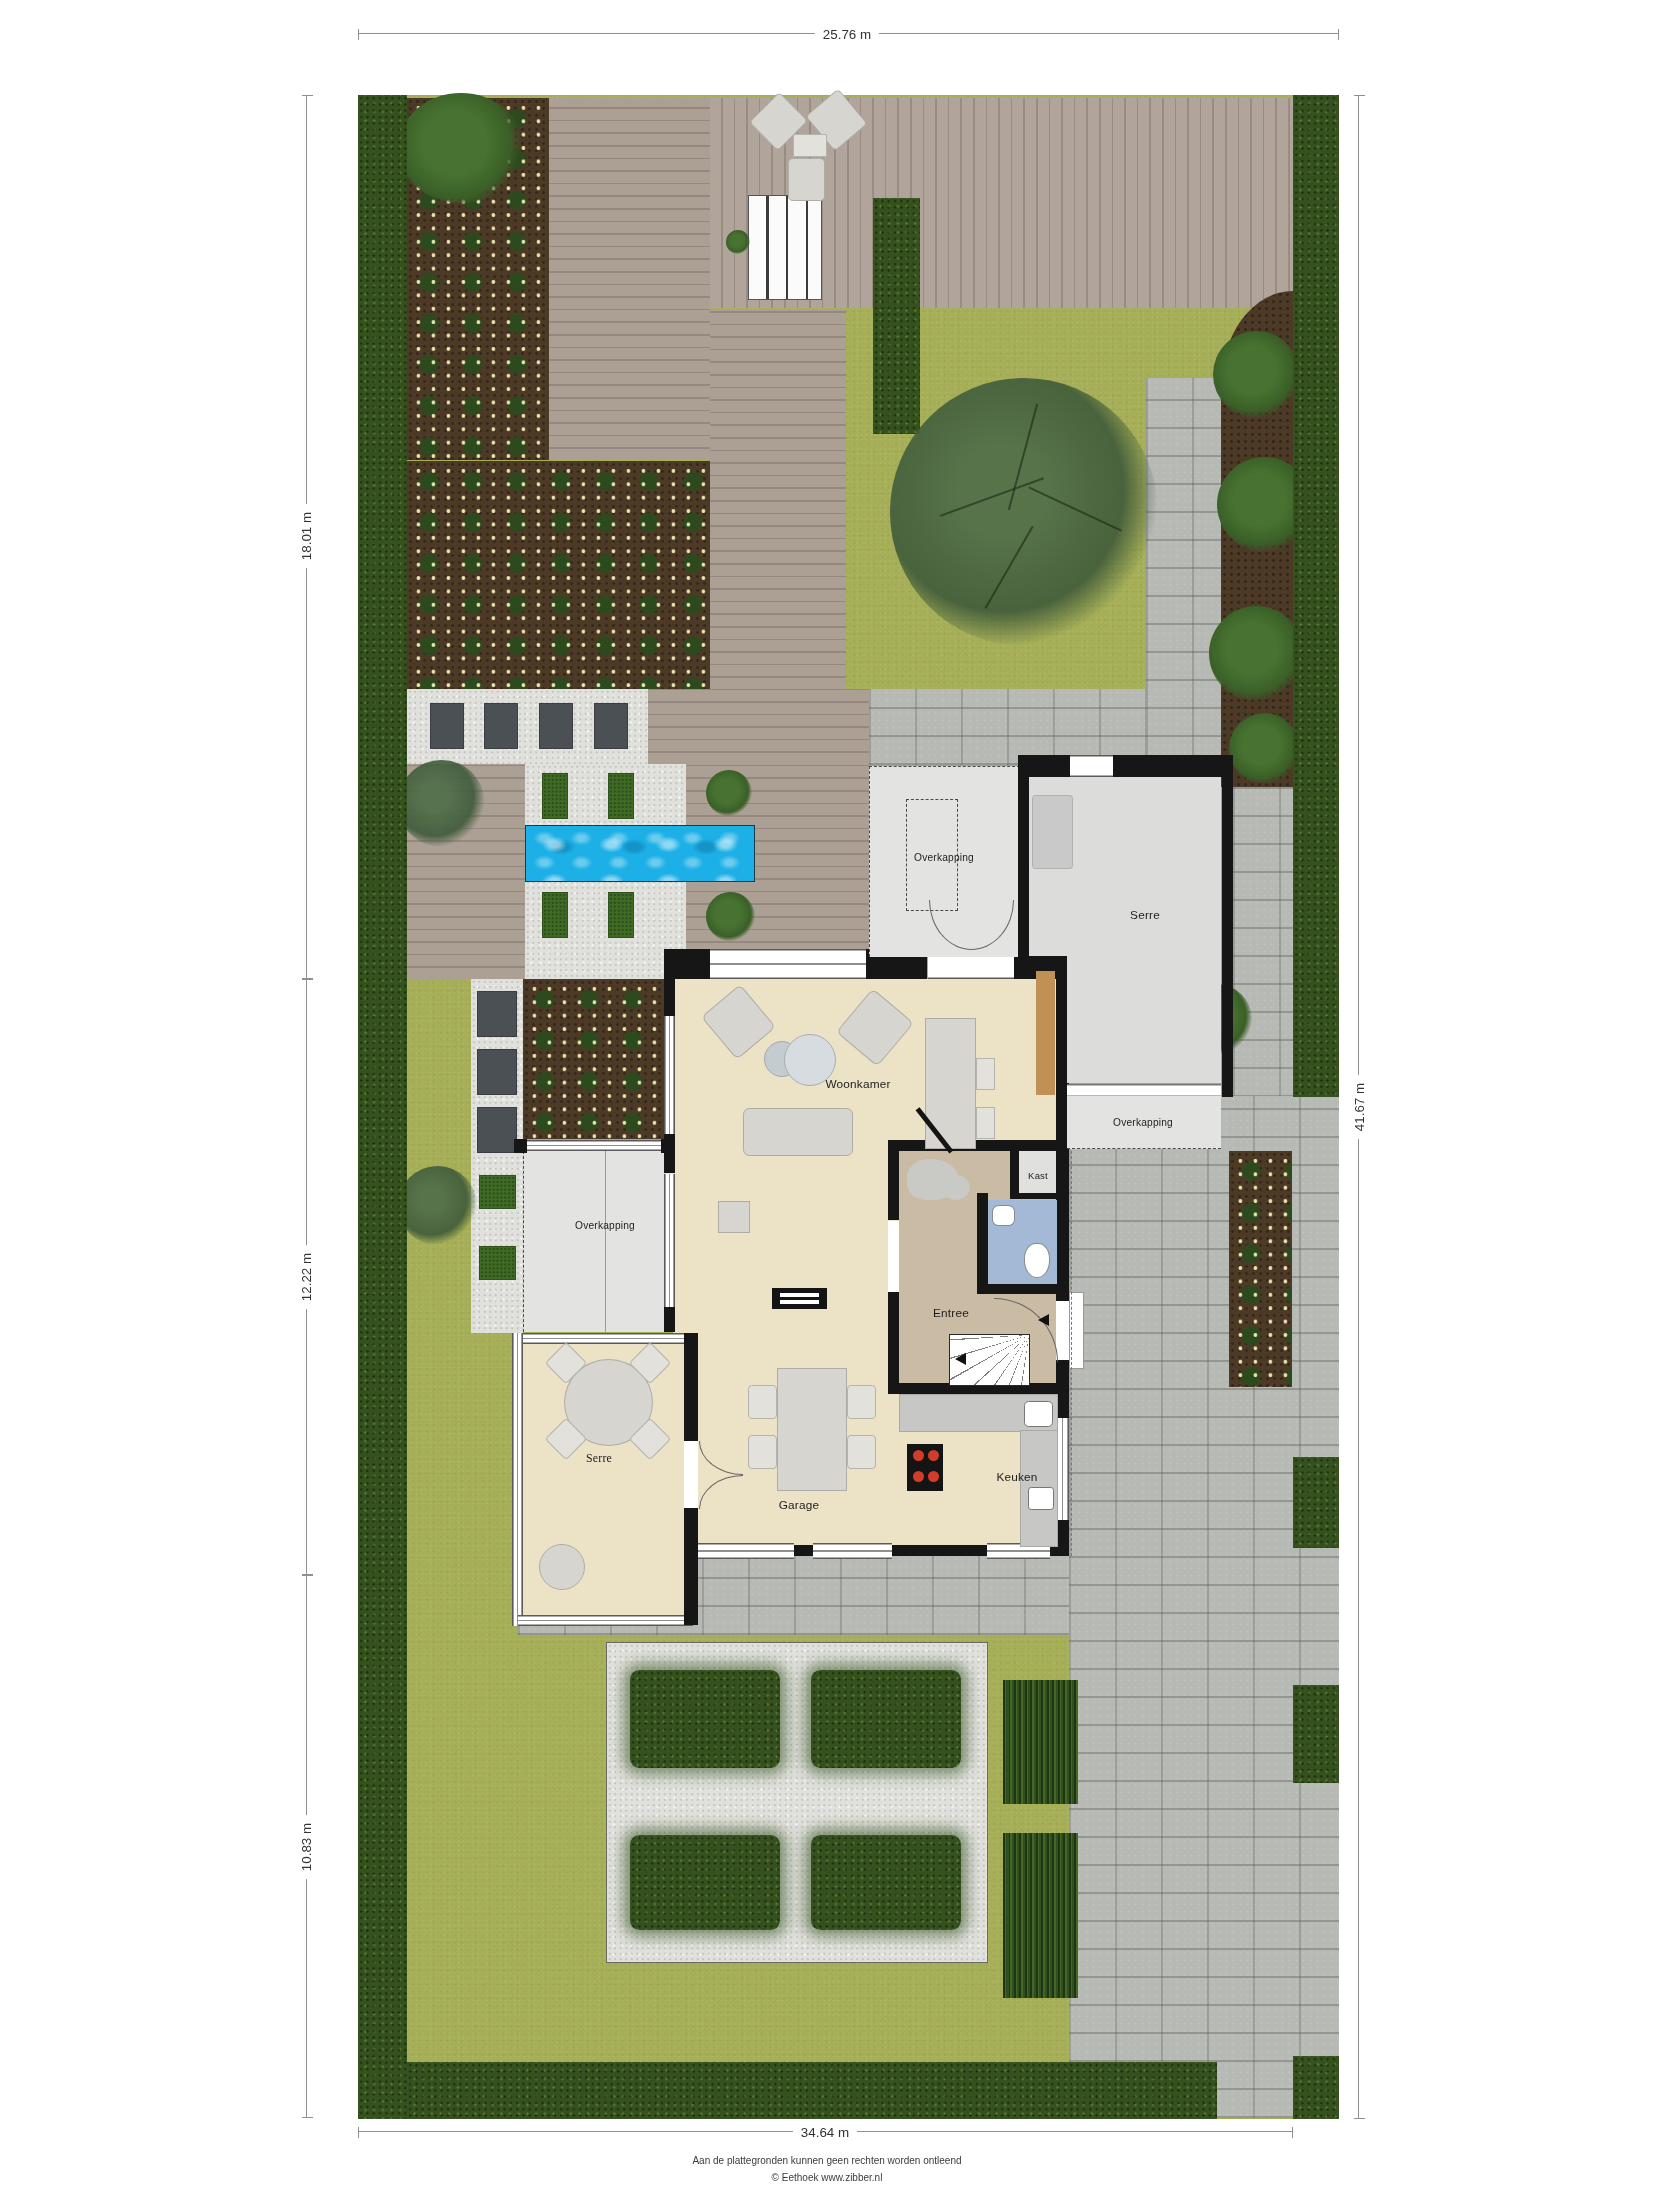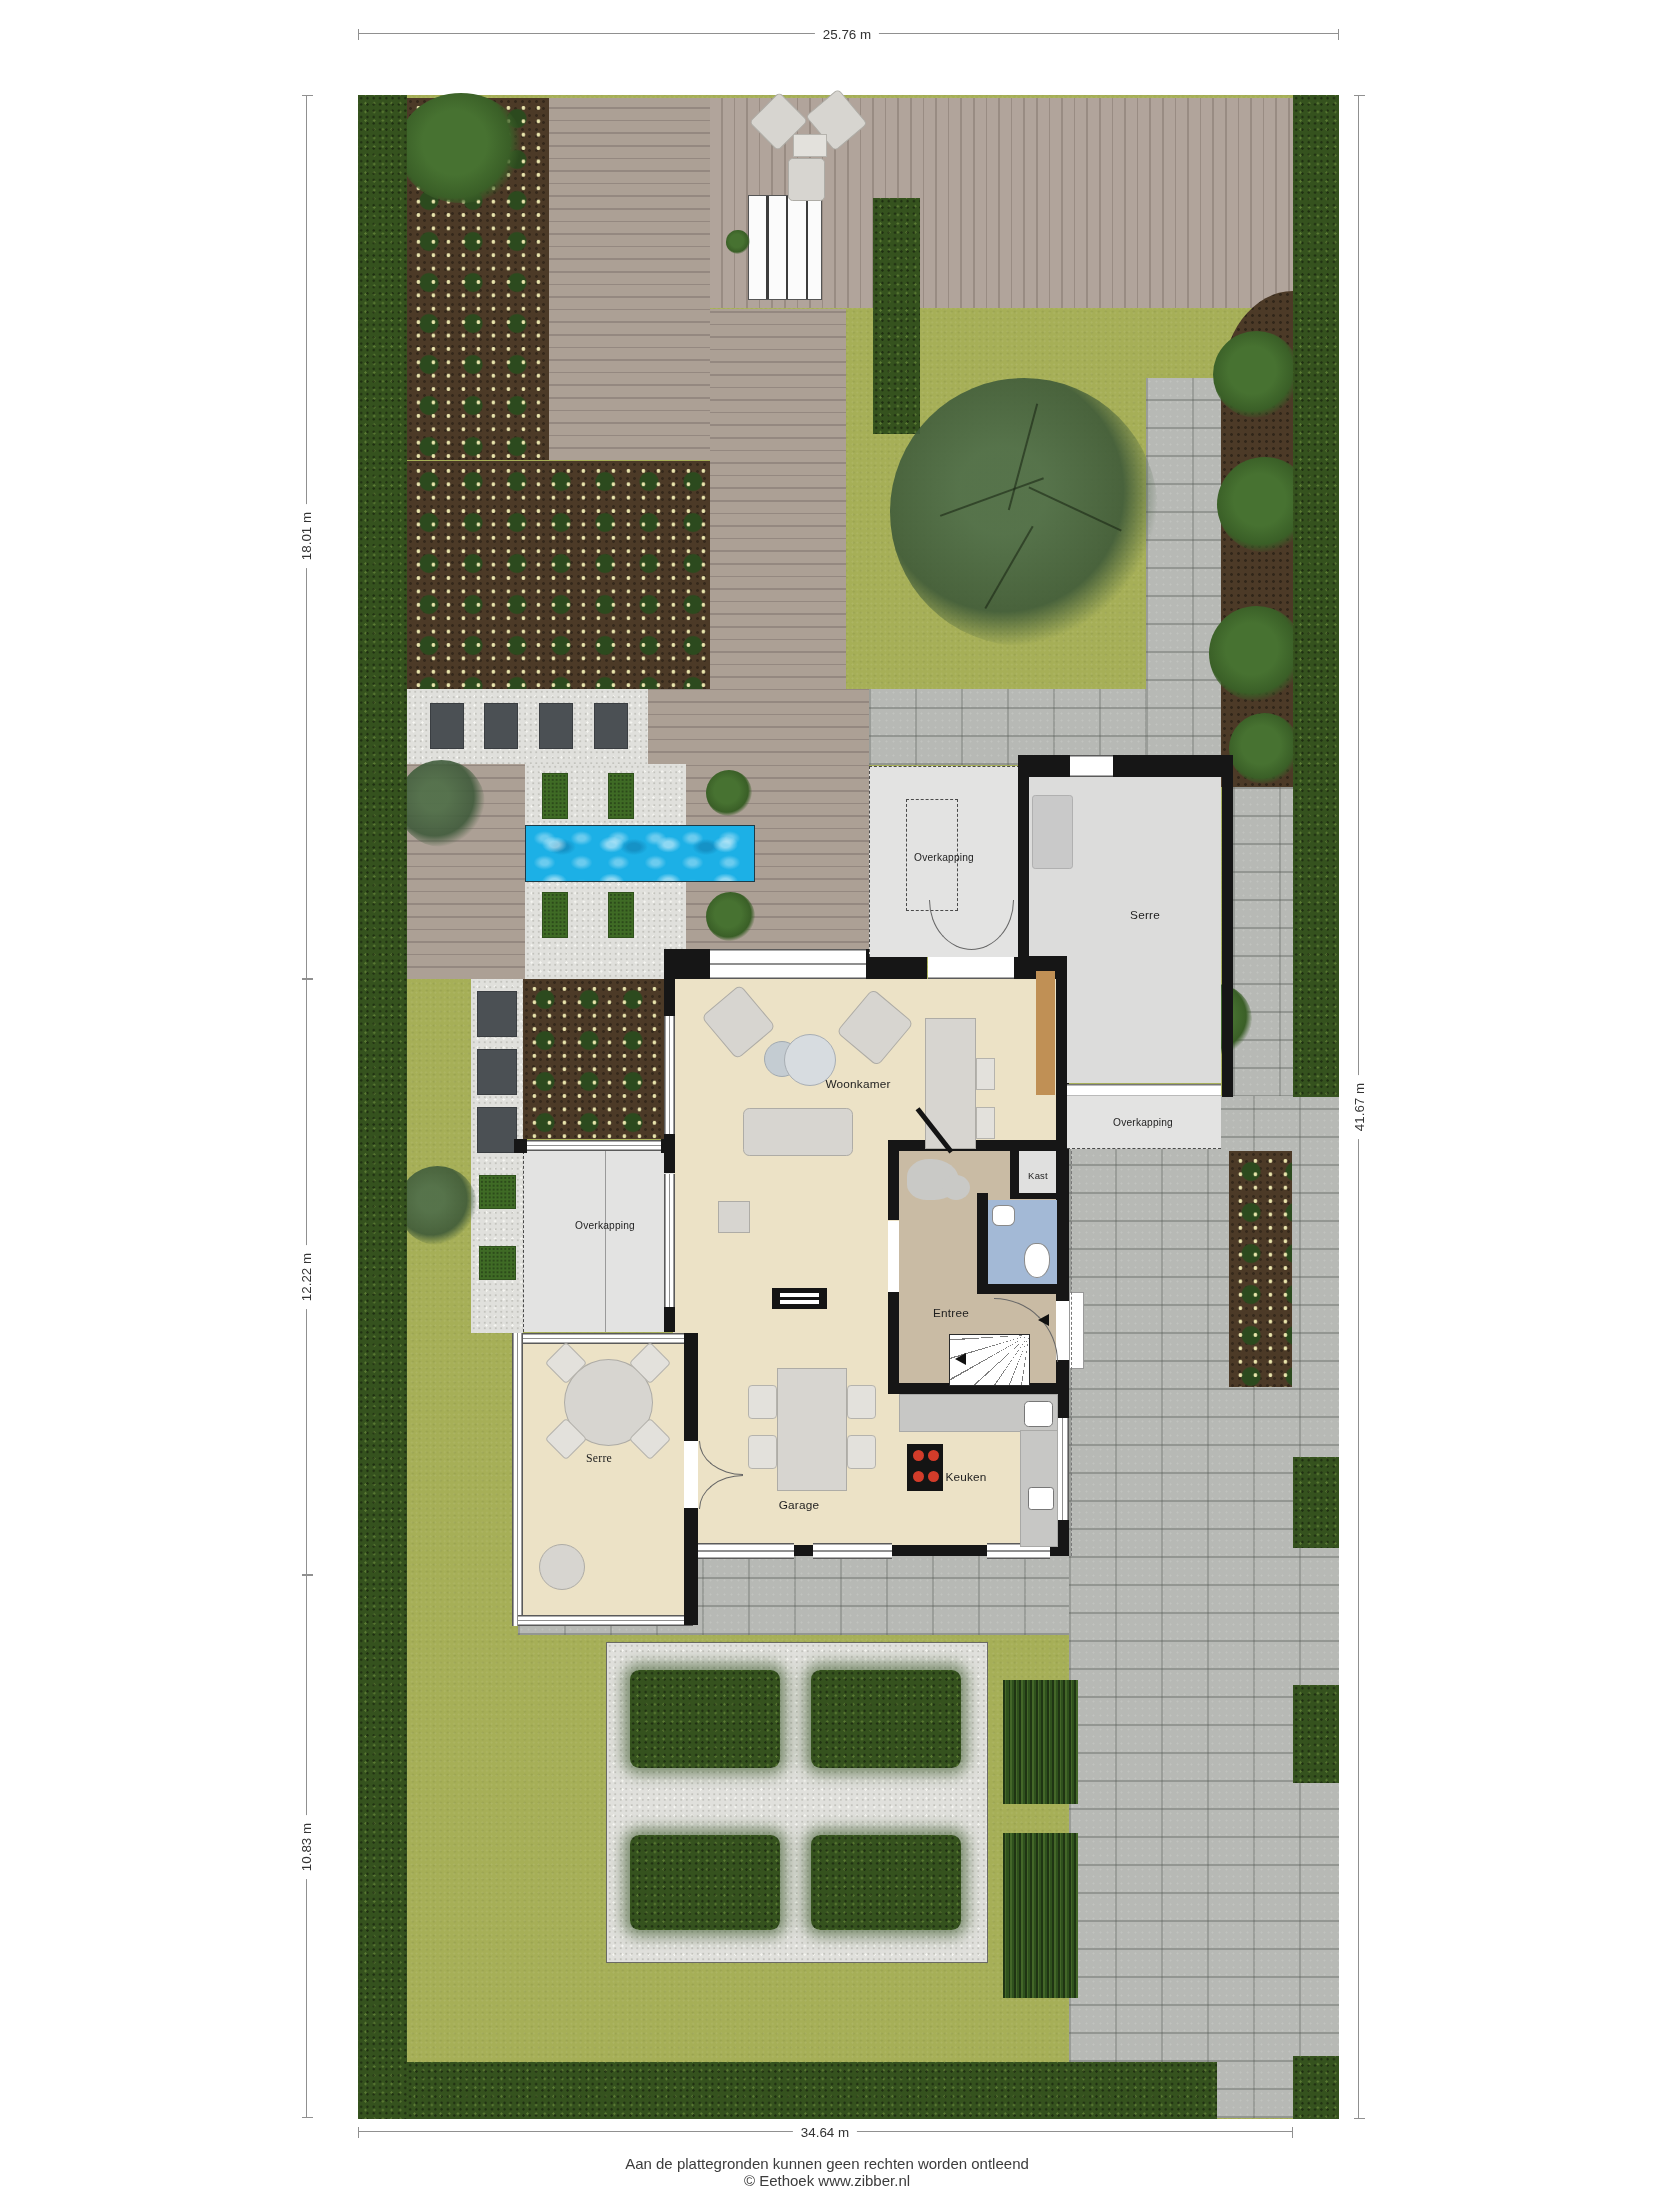--- a/index.html
+++ b/index.html
@@ -46,21 +46,21 @@
   
   .lbl{position:absolute;transform:translate(-50%,-50%);font-size:11.8px;color:#1e1e1e;white-space:nowrap;letter-spacing:0.2px;}
   .hline{position:absolute;height:0;border-top:1.2px solid #909090;}
   .hline::before,.hline::after{content:"";position:absolute;top:-5.5px;width:1.2px;height:11px;background:#909090;}
   .hline::before{left:0;}.hline::after{right:0;}
   .vline{position:absolute;width:0;border-left:1.2px solid #909090;}
   .vline::before,.vline::after{content:"";position:absolute;left:-5.5px;height:1.2px;width:11px;background:#909090;}
   .vline::before{top:0;}.vline::after{bottom:0;}
   .dimlbl{position:absolute;transform:translate(-50%,-50%);background:#fff;padding:0.8px 7.9px;font-size:13.4px;color:#333;white-space:nowrap;}
   .dimlbl.rot{transform:translate(-50%,-50%) rotate(-90deg);}
-  .footer-line{position:absolute;transform:translate(-50%,0);font-size:15px;color:#3c3c3c;white-space:nowrap;}
+  .footer-line{position:absolute;transform:translate(-50%,0);font-size:10px;color:#3c3c3c;white-space:nowrap;}
   .dashededge{border:1.6px dashed #4a4a4a;background:transparent;}
 </style>
 </head>
 <body>
 
 <div class="plan">
 
   <div class="abs lawn" style="left:358px;top:95px;width:981px;height:2024px;"></div>
 
   <div class="abs deck-h" style="left:549px;top:98px;width:161px;height:362px;"></div>
@@ -275,21 +275,21 @@
 
   <div class="lbl" style="left:858px;top:1084px;">Woonkamer</div>
   <div class="lbl" style="left:1145px;top:915px;">Serre</div>
   <div class="lbl" style="left:944px;top:857px;font-size:10.2px;">Overkapping</div>
   <div class="lbl" style="left:1143px;top:1122px;font-size:10.2px;">Overkapping</div>
   <div class="lbl" style="left:605px;top:1225px;font-size:10.2px;">Overkapping</div>
   <div class="lbl" style="left:1038px;top:1175px;font-size:9.5px;">Kast</div>
   <div class="lbl" style="left:951px;top:1313px;">Entree</div>
   <div class="lbl" style="left:599px;top:1458px;font-family:Liberation Serif, serif;">Serre</div>
   <div class="lbl" style="left:799px;top:1505px;">Garage</div>
-  <div class="lbl" style="left:966px;top:1477px;">Keuken</div>
+  <div class="lbl" style="left:1017px;top:1477px;">Keuken</div>
 
   <div class="hline" style="left:358px;top:33px;width:981px;"></div>
   <div class="dimlbl" style="left:847px;top:34px;">25.76 m</div>
 
   <div class="vline" style="left:306px;top:95px;height:884px;"></div>
   <div class="dimlbl rot" style="left:306px;top:536px;">18.01 m</div>
 
   <div class="vline" style="left:306px;top:979px;height:596px;"></div>
   <div class="dimlbl rot" style="left:306px;top:1277px;">12.22 m</div>
 

